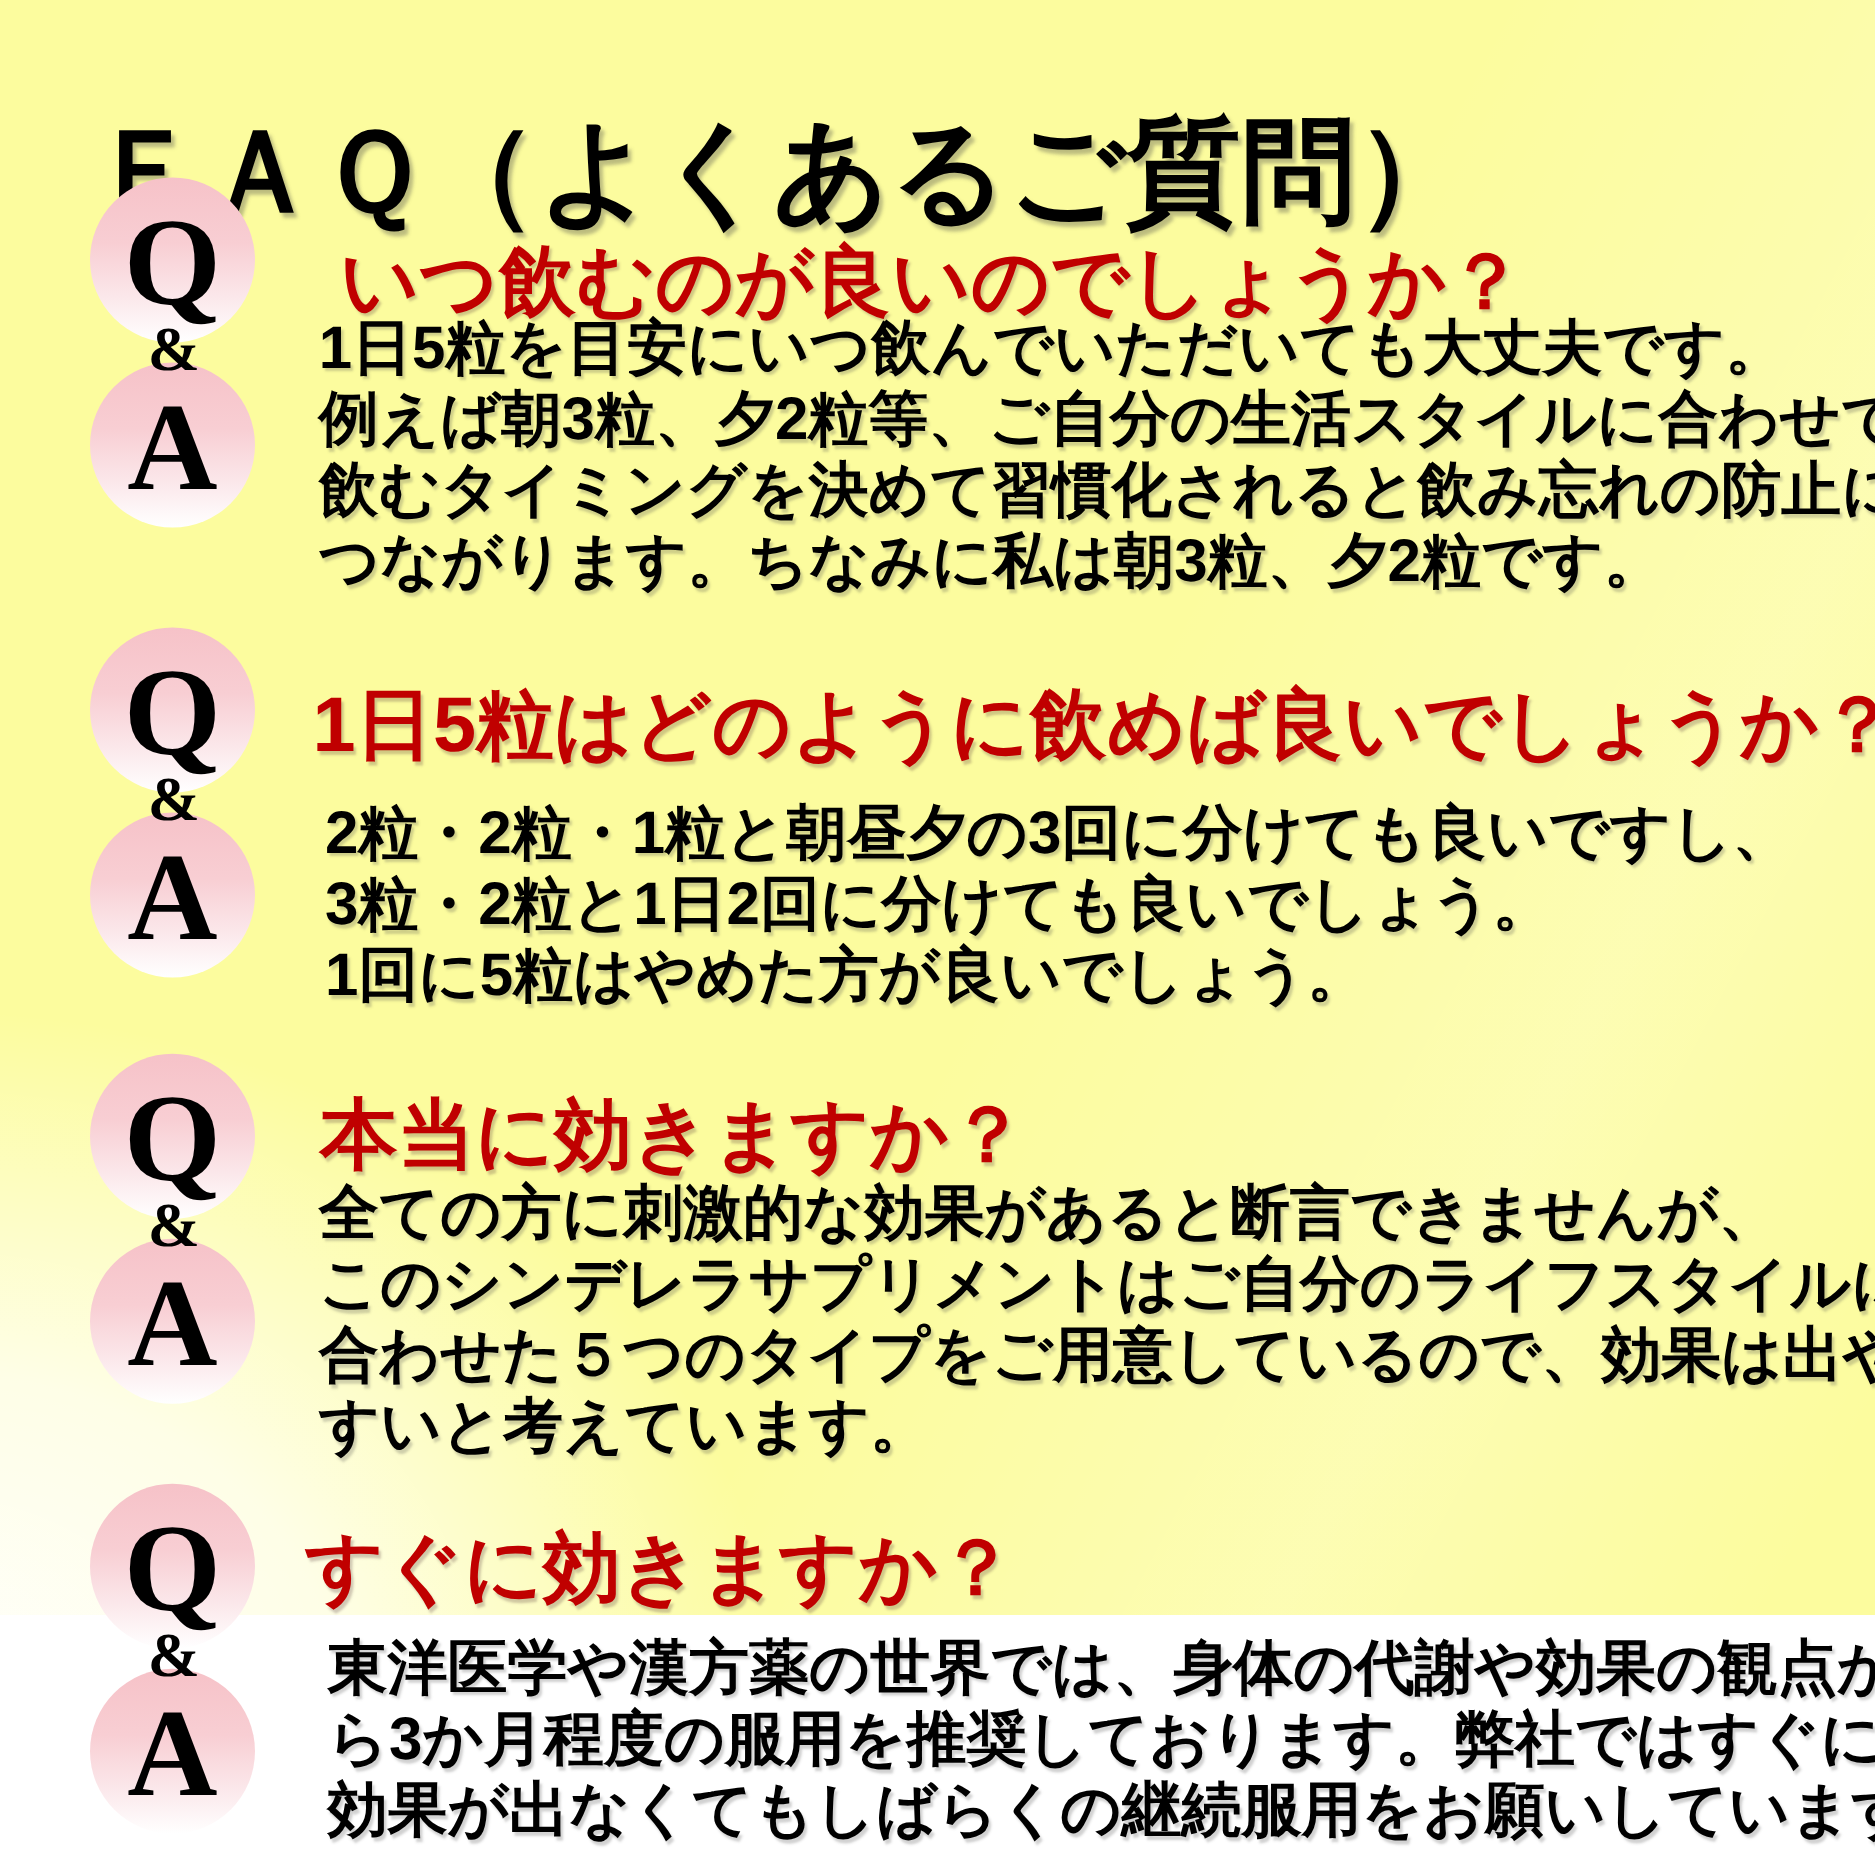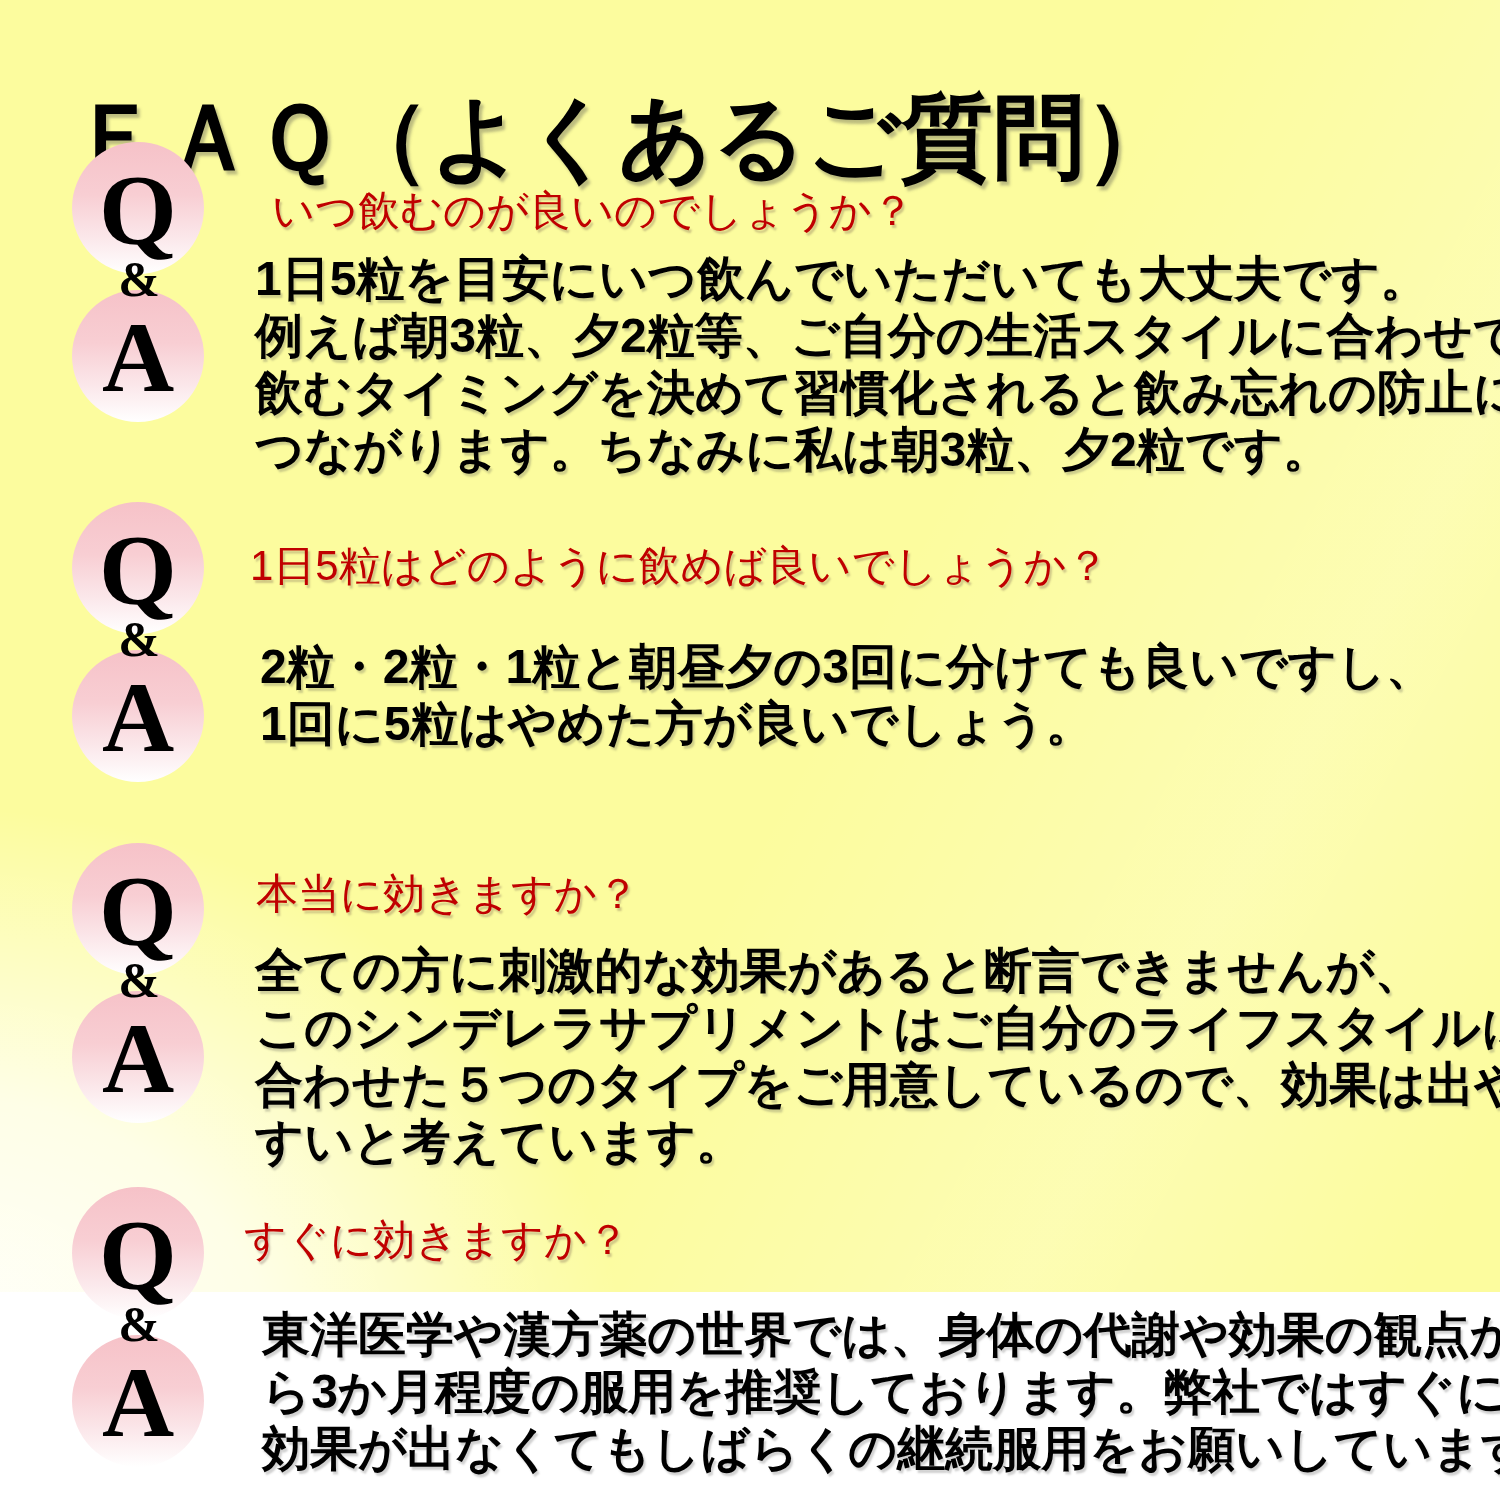--- a/index.html
+++ b/index.html
@@ -83,22 +83,22 @@
     font-weight: 700;
     font-size: 50px;
     line-height: 1;
     color: #000;
     z-index: 2;
   }
 
   .question {
     position: absolute;
     margin: 0;
-    font-size: 42px;
-    font-weight: 400;
+    font-size: 62px;
+    font-weight: 700;
     color: #C00000;
     white-space: nowrap;
     text-shadow: 2px 3px 2px rgba(90,60,60,0.28);
   }
   .s1 .question { left: 272px; top: 0; }
   .s2 .question { left: 250px; top: 0; }
   .s3 .question { left: 256px; top: 0; }
   .s4 .question { left: 244px; top: 0; }
 
   .answer {
@@ -147,20 +147,21 @@
         <span class="qa-letter">Q</span>
       </div>
       <div class="amp">&amp;</div>
       <div class="circle a-circle">
         <span class="qa-letter">A</span>
       </div>
     </div>
     <h2 class="question">1日5粒はどのように飲めば良いでしょうか？</h2>
     <div class="answer">
       <div class="answer-line">2粒・2粒・1粒と朝昼夕の3回に分けても良いですし、</div>
+      <div class="answer-line">3粒・2粒と1日2回に分けても良いでしょう。</div>
       <div class="answer-line">1回に5粒はやめた方が良いでしょう。</div>
     </div>
   </div>
 
   <div class="section s3">
     <div class="badge">
       <div class="circle q-circle">
         <span class="qa-letter">Q</span>
       </div>
       <div class="amp">&amp;</div>

